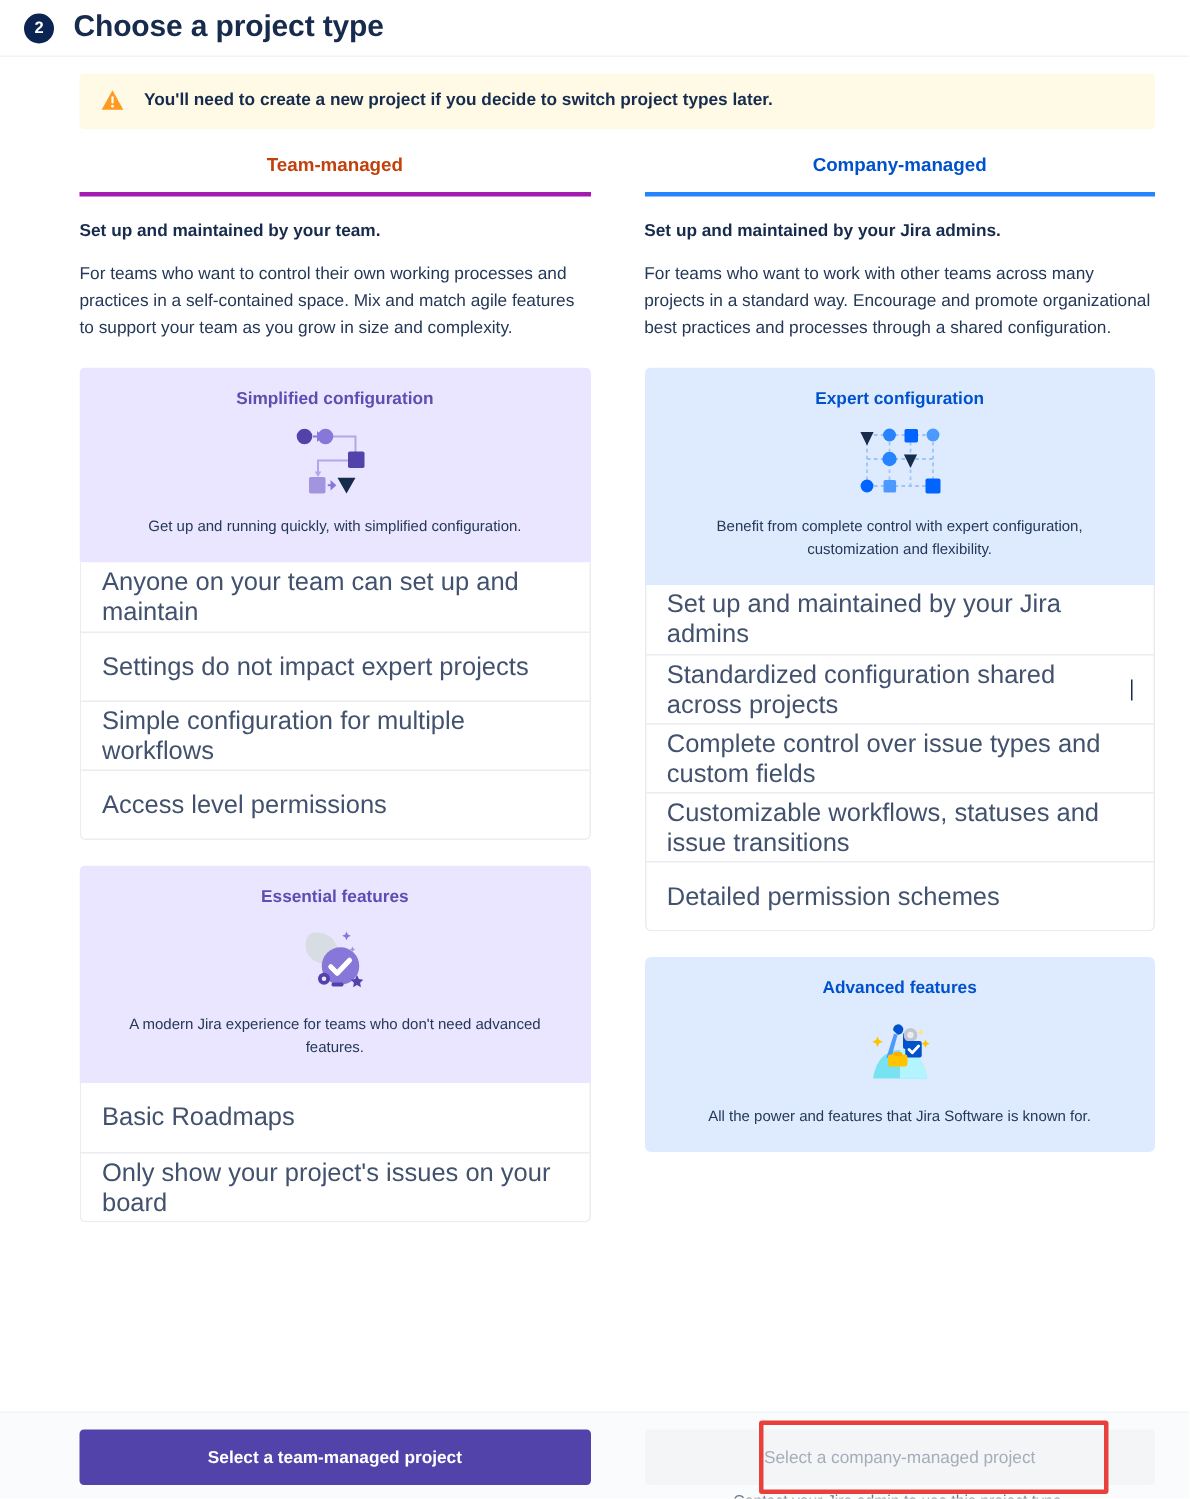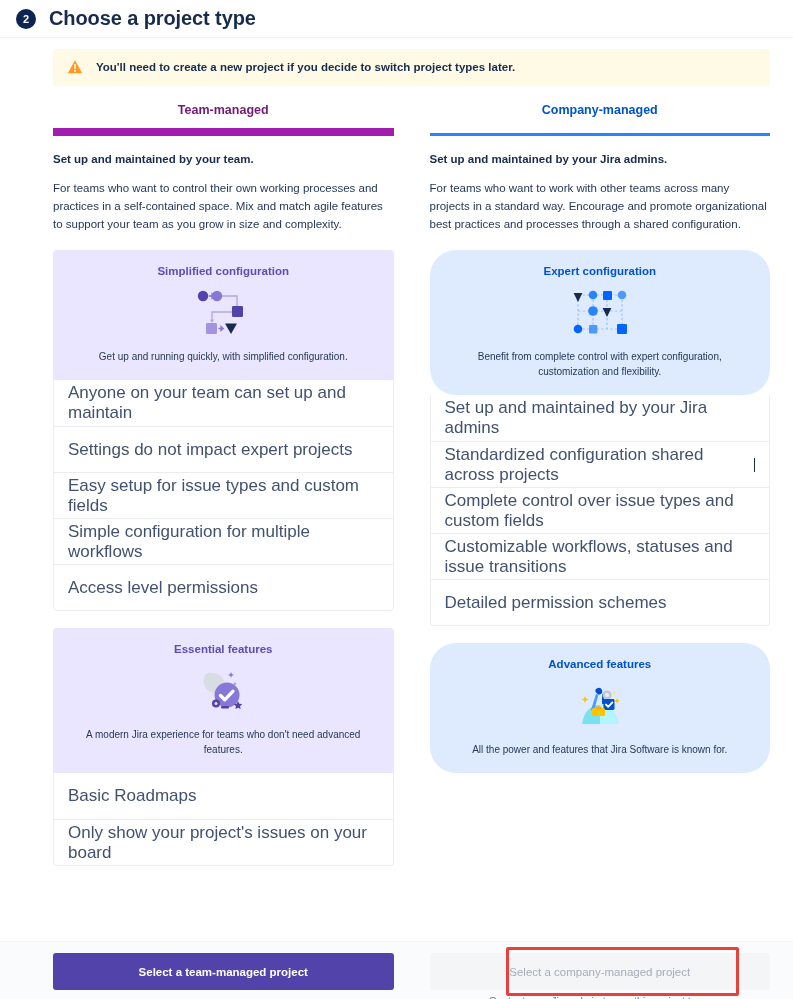--- a/index.html
+++ b/index.html
@@ -56,21 +56,21 @@
   .tabs { display: flex; padding: 0 23px 0 53px; margin-top: 17px; }
   .tab {
     flex: 1 1 0;
     text-align: center;
     padding-bottom: 11px;
     font-size: 12.5px;
     font-weight: 600;
     cursor: pointer;
     position: relative;
   }
-  .tab.left { color: #701a75; border-bottom: 8px solid #a21caf; }
+  .tab.left { color: #c2410c; border-bottom: 3px solid #a21caf; }
   .tab.right { color: #0052CC; border-bottom: 3px solid #2684FF; }
   .tab.left  { margin-right: 18px; }
   .tab.right { margin-left: 18px; }
 
   
   .cols { display: flex; padding: 0 23px 0 53px; margin-top: 17px; }
   .col { flex: 1 1 0; }
   .col.left { margin-right: 18px; }
   .col.right { margin-left: 18px; }
 
@@ -80,21 +80,21 @@
     margin-top: 15px;
   }
 
   
   .block { margin-top: 17px; border-radius: 4px; overflow: hidden; }
   .block-hero {
     padding: 15px 18px 16px;
     text-align: center;
   }
   .block.purple .block-hero { background: #EAE6FF; }
-  .block.blue   .block-hero { background: #DEEBFF; border-radius: 26px; }
+  .block.blue   .block-hero { background: #DEEBFF; }
   .hero-title { font-size: 11.5px; font-weight: 600; }
   .block.purple .hero-title { color: #5E4DB2; }
   .block.blue   .hero-title { color: #0052CC; }
   .hero-art { height: 52px; display: flex; align-items: center; justify-content: center; margin: 9px 0 11px; }
   .hero-sub { font-size: 10px; color: #253858; line-height: 1.5; }
 
   .list {
     background: #FFFFFF;
     border: 1px solid #EBECF0;
     border-radius: 0 0 4px 4px;
@@ -209,21 +209,20 @@
               <rect x="16" y="37" width="11" height="11" rx="1.2" fill="#A394E0"></rect>
               <path d="M28.5 42.5 h3.6 M31 40.4 l2.3 2.1 -2.3 2.1 Z" stroke="#8777D9" stroke-width="1.3" fill="#8777D9"></path>
               <path d="M41 48 L35 37.5 L47 37.5 Z" fill="#172B4D"></path>
             </svg>
           </div>
           <div class="hero-sub">Get up and running quickly, with simplified configuration.</div>
         </div>
         <div class="list">
           <div class="list-item">Anyone on your team can set up and maintain</div>
           <div class="list-item">Settings do not impact expert projects</div>
-          <div class="list-item">Easy setup for issue types and custom fields</div>
           <div class="list-item">Simple configuration for multiple workflows</div>
           <div class="list-item">Access level permissions</div>
         </div>
       </div>
 
       <div class="block purple">
         <div class="block-hero">
           <div class="hero-title">Essential features</div>
           <div class="hero-art">
             <svg width="60" height="50" viewBox="0 0 60 50">

